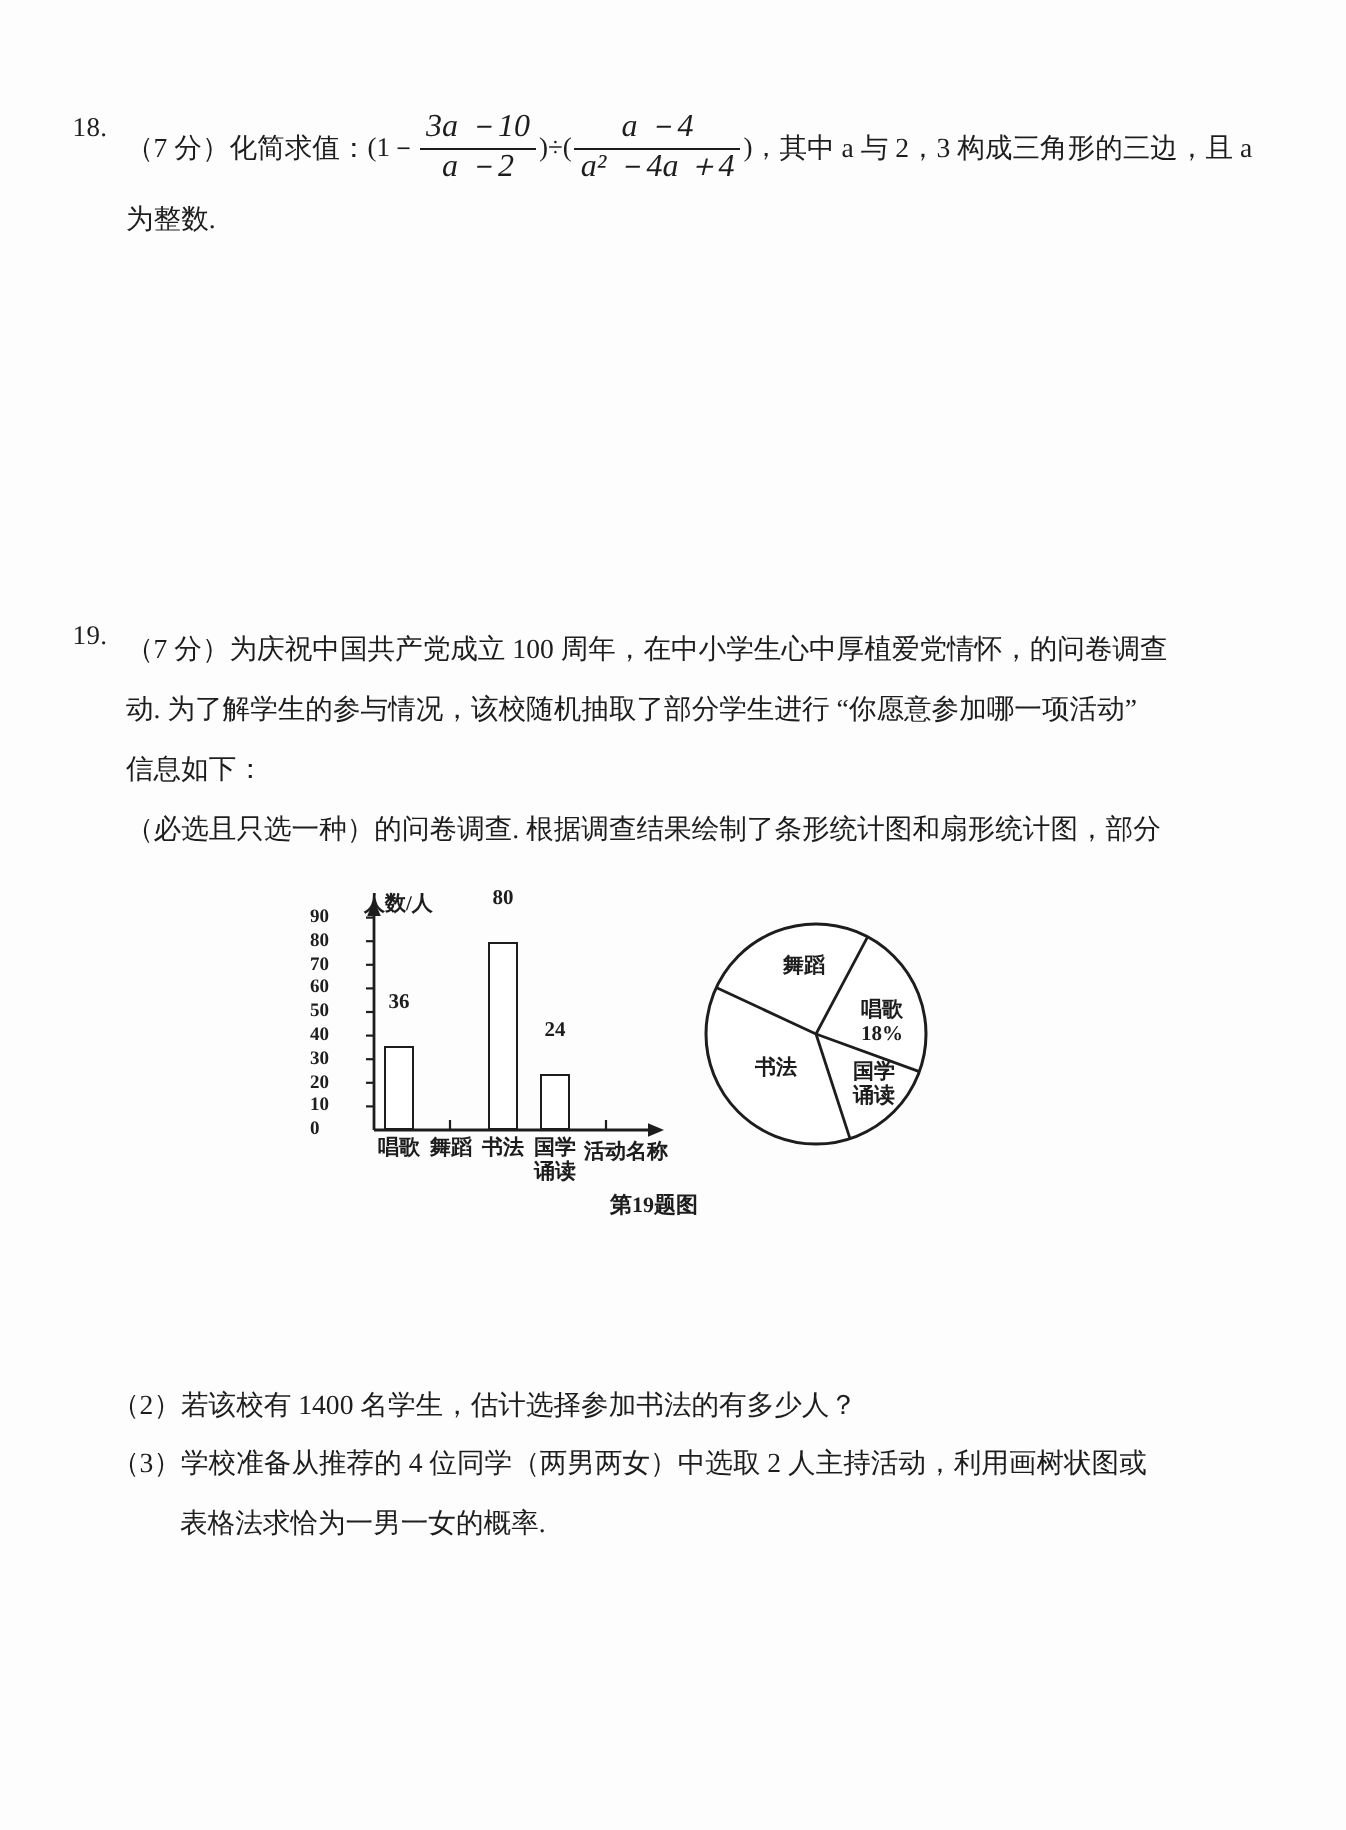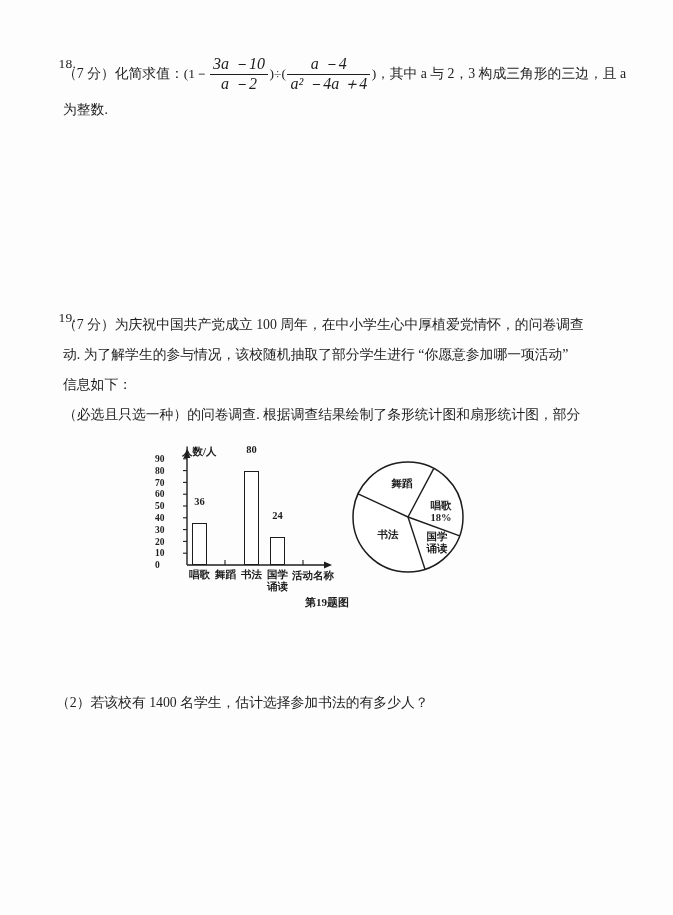--- a/index.html
+++ b/index.html
@@ -23,24 +23,24 @@
   }
 
   
   .problem {
     position: absolute;
     left: 30px;
     width: 625px;
   }
   .prob-num {
     position: absolute;
-    left: 16px;
+    left: 0;
     top: 0;
     width: 30px;
-    text-align: right;
+    text-align: center;
     font-size: 13.5px;
     letter-spacing: .2px;
   }
   .prob-body {
     margin-left: 33px;
     font-size: 13.8px;
     line-height: 30px;
     text-align: justify;
   }
   .line { display: block; white-space: nowrap; }
@@ -269,14 +269,20 @@
     <span class="figcaption">第19题图</span>
   </div>
 
 
   <div class="problem" style="top:688px;left:30px;">
     <div class="prob-body" style="margin-left:26px;">
       <span class="line"><span>（2）</span><span>若该校有 1400 名学生，估计选择参加书法的有多少人？</span></span>
     </div>
   </div>
 
+  <div class="problem" style="top:717px;left:30px;">
+    <div class="prob-body" style="margin-left:26px;">
+      <span class="line"><span>（3）</span><span>学校准备从推荐的 4 位同学（两男两女）中选取 2 人主持活动，利用画树状图或</span></span>
+      <span class="line" style="padding-left:34px;">表格法求恰为一男一女的概率.</span>
+    </div>
+  </div>
 
 </div>
 
 </body></html>

